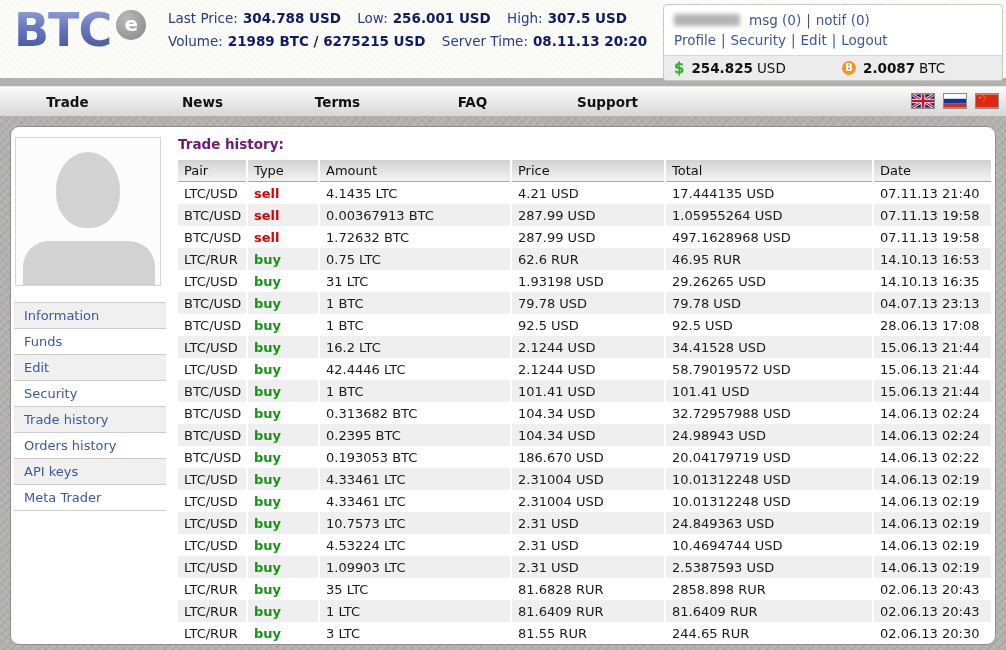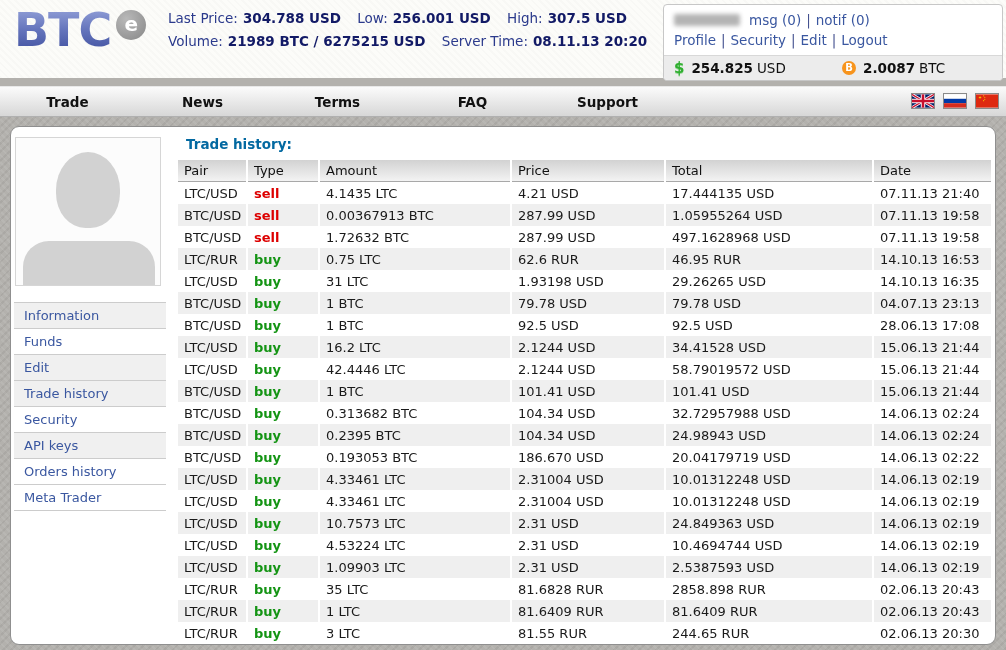--- a/index.html
+++ b/index.html
@@ -90,21 +90,21 @@
   .av-head{position:absolute;top:14px;left:40px;width:64px;height:76px;background:#d2d2d2;border-radius:50% 50% 46% 46%;}
   .av-shoulders{position:absolute;bottom:0;left:7px;width:132px;height:44px;background:#d2d2d2;border-radius:26px 26px 0 0;}
   .side-menu{margin-top:16px;border-bottom:1px solid #ccc;width:152px;}
   .side-item{
     height:25px;line-height:25px;border-top:1px solid #ccc;
     padding-left:10px;color:#3a57a0;cursor:pointer;white-space:nowrap;
   }
   .side-item.alt{background:#f0f0f0;}
   
   .main{position:absolute;left:165px;top:6px;width:817px;}
-  .main-title{font-weight:bold;color:#0369a1;font-size:13.5px;margin:3px 0 7px 10px;height:17px;}
+  .main-title{font-weight:bold;color:#701a75;font-size:13.5px;margin:3px 0 7px 2px;height:17px;}
   table.trades{border-collapse:separate;border-spacing:2px 0;width:817px;table-layout:fixed;font-size:13px;}
   table.trades th{
     background:linear-gradient(#d2d2d2,#f3f3f3);
     border-bottom:1px solid #a8a8a8;
     font-weight:normal;text-align:left;height:21px;padding:0 0 0 6px;color:#111;
     white-space:nowrap;overflow:hidden;
   }
   table.trades td{height:22px;padding:0 0 0 6px;white-space:nowrap;overflow:hidden;}
   table.trades tr.even td{background:#efefef;}
   td.type{font-weight:bold;}
@@ -200,24 +200,24 @@
 
     <div class="sidebar">
       <div class="avatar">
         <div class="av-head"></div>
         <div class="av-shoulders"></div>
       </div>
       <div class="side-menu">
           <div class="side-item alt">Information</div>
           <div class="side-item">Funds</div>
           <div class="side-item alt">Edit</div>
+          <div class="side-item">Security</div>
           <div class="side-item alt">Trade history</div>
-          <div class="side-item">Security</div>
+          <div class="side-item">Orders history</div>
           <div class="side-item alt">API keys</div>
-          <div class="side-item">Orders history</div>
           <div class="side-item">Meta Trader</div>
         </div>
     </div>
 
     <div class="main">
       <div class="main-title">Trade history:</div>
       <table class="trades">
         <colgroup>
           <col style="width:68px">
             <col style="width:70px">

